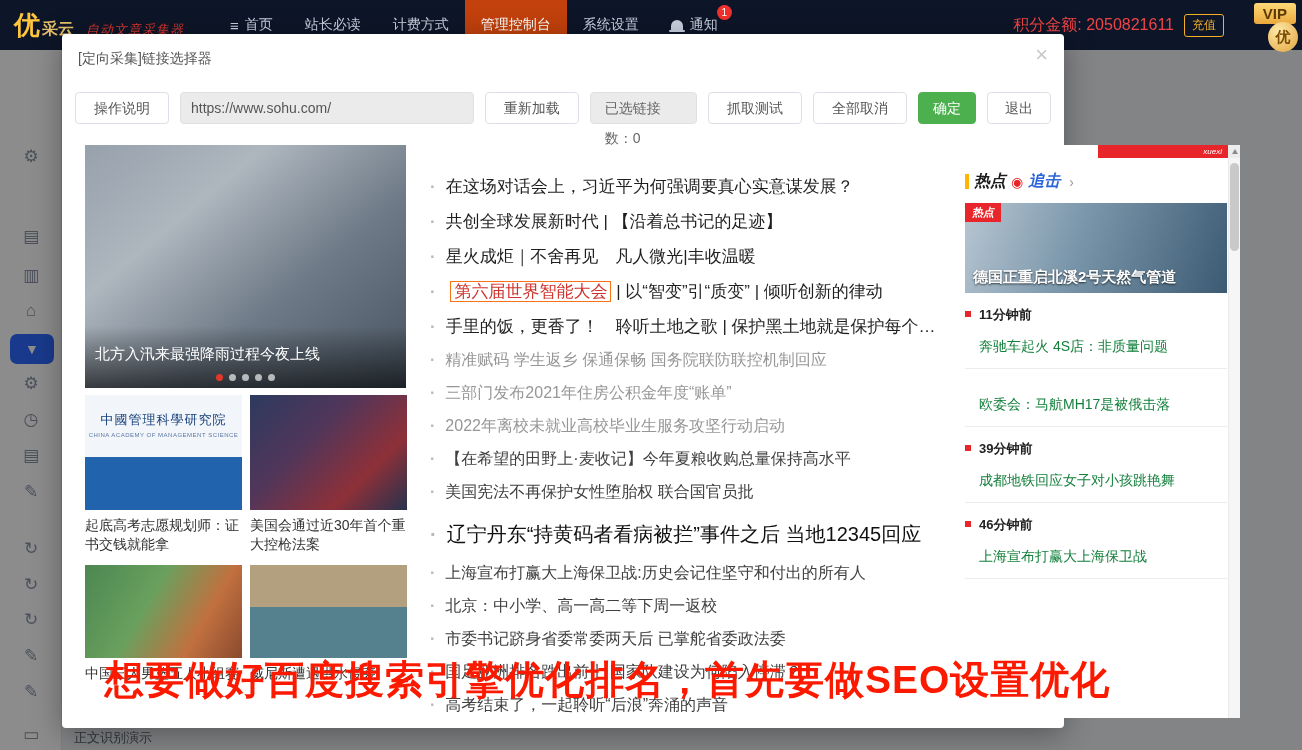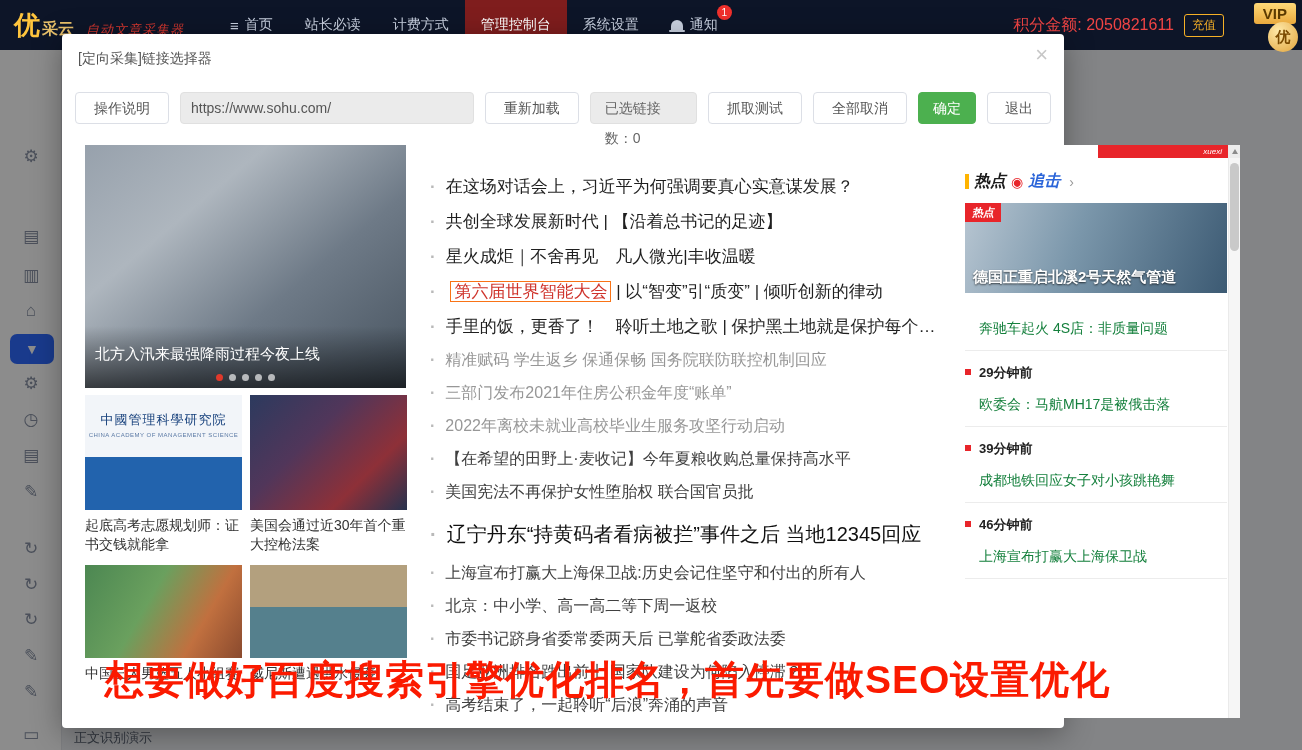--- a/index.html
+++ b/index.html
@@ -19,21 +19,21 @@
 
   
   .topbar { position:absolute; left:0; top:0; width:1302px; height:50px; background:#0d1528; z-index:30;
             display:flex; align-items:center; padding:0 14px; gap:4px; }
   .brand { display:flex; align-items:baseline; gap:2px; margin-right:26px; cursor:pointer; }
   .brand .logo { color:#ffc53d; font-size:26px; font-weight:800; }
   .brand .name { color:#e8c06a; font-size:16px; font-weight:700; }
   .brand .slogan { color:#d6372f; font-size:13px; font-style:italic; margin-left:10px; letter-spacing:1px; }
   .nav { display:flex; align-items:stretch; height:50px; }
   .nav-item { display:flex; align-items:center; height:50px; padding:0 16px; color:#c9d1e0; font-size:14px; cursor:pointer; position:relative; }
-  .nav-item.active { background:#7f1d1d; color:#ffffff; }
+  .nav-item.active { background:#c2410c; color:#ffffff; }
   .menu-ico { margin-right:6px; color:#c9d1e0; font-size:15px; }
   .bell { position:relative; width:12px; height:11px; background:#c9d1e0; border-radius:6px 6px 1px 1px; margin-right:7px; }
   .bell::after { content:""; position:absolute; left:-2px; bottom:-1px; width:16px; height:2px; background:#c9d1e0; border-radius:1px; }
   .notif-badge { position:absolute; top:5px; right:2px; min-width:15px; height:15px; border-radius:8px; background:#f0302c; color:#fff;
                  font-size:10px; line-height:15px; text-align:center; padding:0 3px; }
   .top-right { margin-left:auto; display:flex; align-items:center; gap:10px; margin-right:64px; }
   .credits { color:#ef4444; font-size:16px; }
   .recharge { color:#f6b026; border:1px solid #f6b026; border-radius:3px; padding:2px 7px; font-size:12px; cursor:pointer; }
   .vip-badge { position:absolute; top:3px; right:6px; z-index:31; background:linear-gradient(#ffd978,#e9a93d);
                color:#5b3a00; font-weight:700; font-size:15px; padding:2px 9px; border-radius:3px; cursor:pointer; }
@@ -257,24 +257,24 @@
         <span>热点</span>
         <span class="swirl">◉</span>
         <span class="blue">追击</span>
         <span class="arrow">›</span>
       </div>
       <div class="hot-main">
         <span class="hot-tag">热点</span>
         <span class="t">德国正重启北溪2号天然气管道</span>
       </div>
       <div class="hot-item">
+        <div class="hot-time">11分钟前</div>
         <div class="hot-title">奔驰车起火 4S店：非质量问题</div>
       </div>
       <div class="hot-item">
-        <div class="hot-time">29分钟前</div>
         <div class="hot-title">欧委会：马航MH17是被俄击落</div>
       </div>
       <div class="hot-item">
         <div class="hot-time">39分钟前</div>
         <div class="hot-title">成都地铁回应女子对小孩跳艳舞</div>
       </div>
       <div class="hot-item">
         <div class="hot-time">46分钟前</div>
         <div class="hot-title">上海宣布打赢大上海保卫战</div>
       </div>

